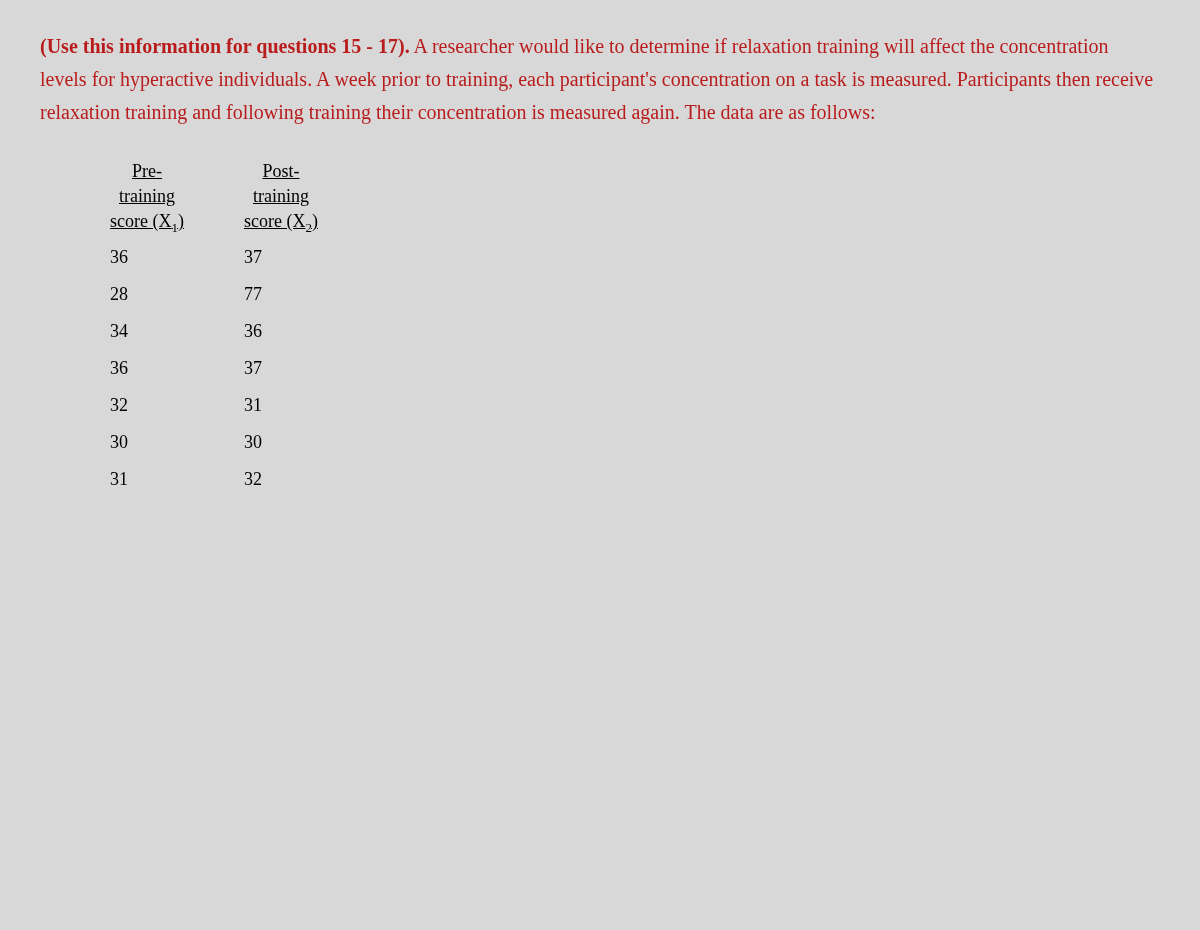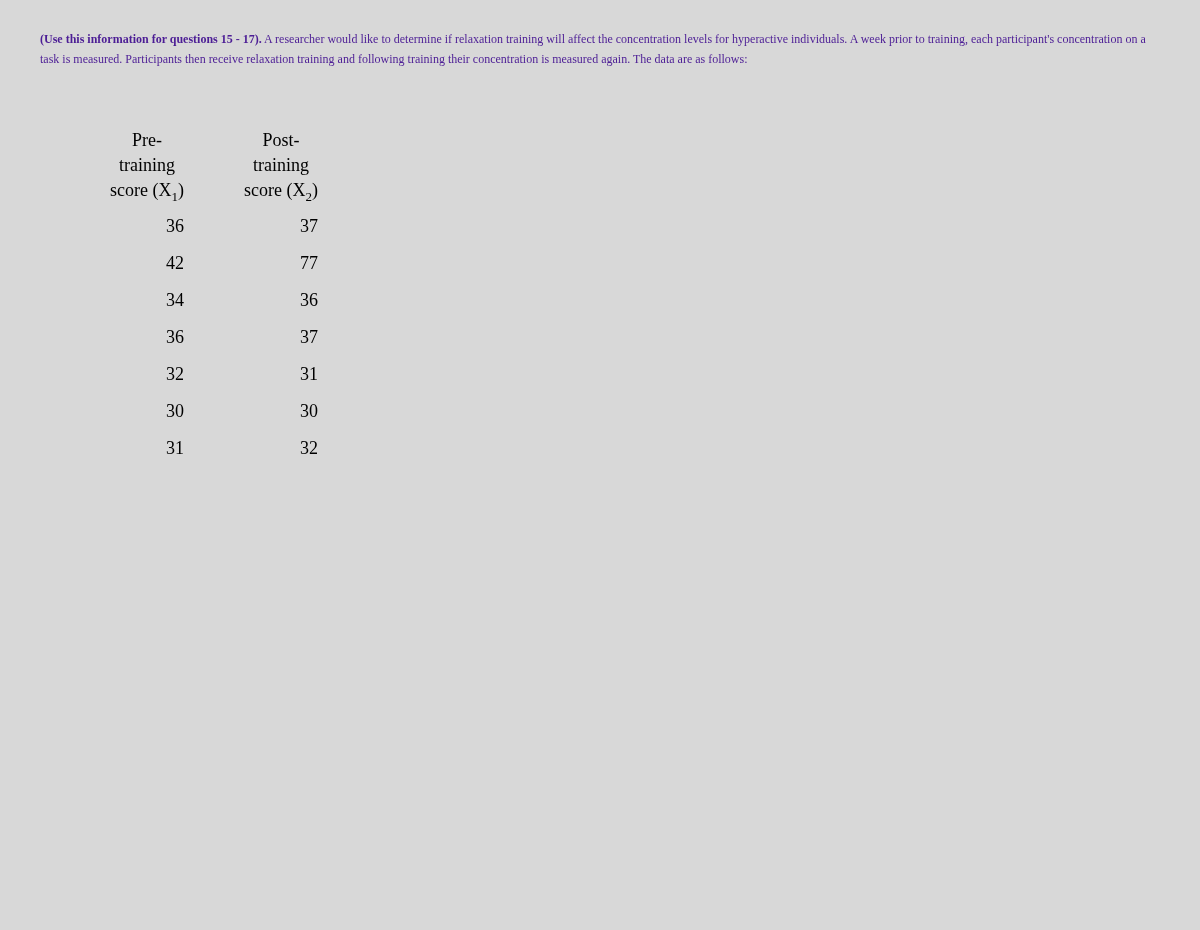--- a/index.html
+++ b/index.html
@@ -11,25 +11,25 @@
     body {
       width: 1200px;
       height: 930px;
       background-color: #d8d8d8;
       font-family: 'Georgia', serif;
       padding: 30px 40px;
       overflow: hidden;
     }
 
     .intro-text {
-      font-size: 12px;
+      font-size: 20px;
       line-height: 1.65;
-      color: #4c1d95;
+      color: #b91c1c;
       max-width: 1120px;
-      margin-bottom: 56px;
+      margin-bottom: 28px;
     }
 
     .intro-text .bold-part {
       font-weight: bold;
     }
 
     .table-container {
       margin-left: 40px;
       margin-top: 10px;
     }
@@ -44,25 +44,26 @@
       font-size: 18px;
       padding: 2px 30px;
       vertical-align: bottom;
       text-align: center;
       line-height: 1.4;
     }
 
     table td {
       font-size: 18px;
       padding: 8px 30px;
-      text-align: right;
+      text-align: left;
     }
 
     .col-header {
       text-align: center;
+      text-decoration: underline;
     }
 
     sub {
       font-size: 13px;
     }
   </style>
 </head>
 <body>
 
 <div class="intro-text">
@@ -84,21 +85,21 @@
           <span>score (X</span><sub>2</sub><span>)</span>
         </th>
       </tr>
     </thead>
     <tbody id="table-body">
     <tr>
           <td>36</td>
           <td>37</td>
         </tr>
         <tr>
-          <td>42</td>
+          <td>28</td>
           <td>77</td>
         </tr>
         <tr>
           <td>34</td>
           <td>36</td>
         </tr>
         <tr>
           <td>36</td>
           <td>37</td>
         </tr>

